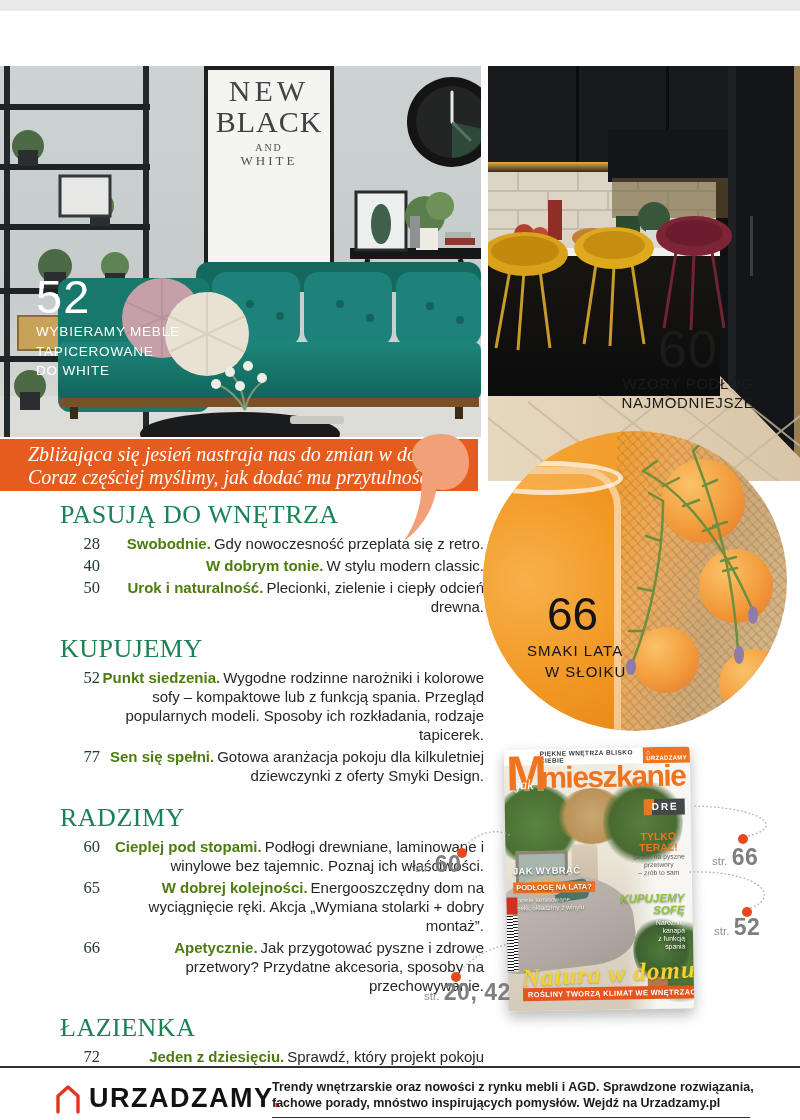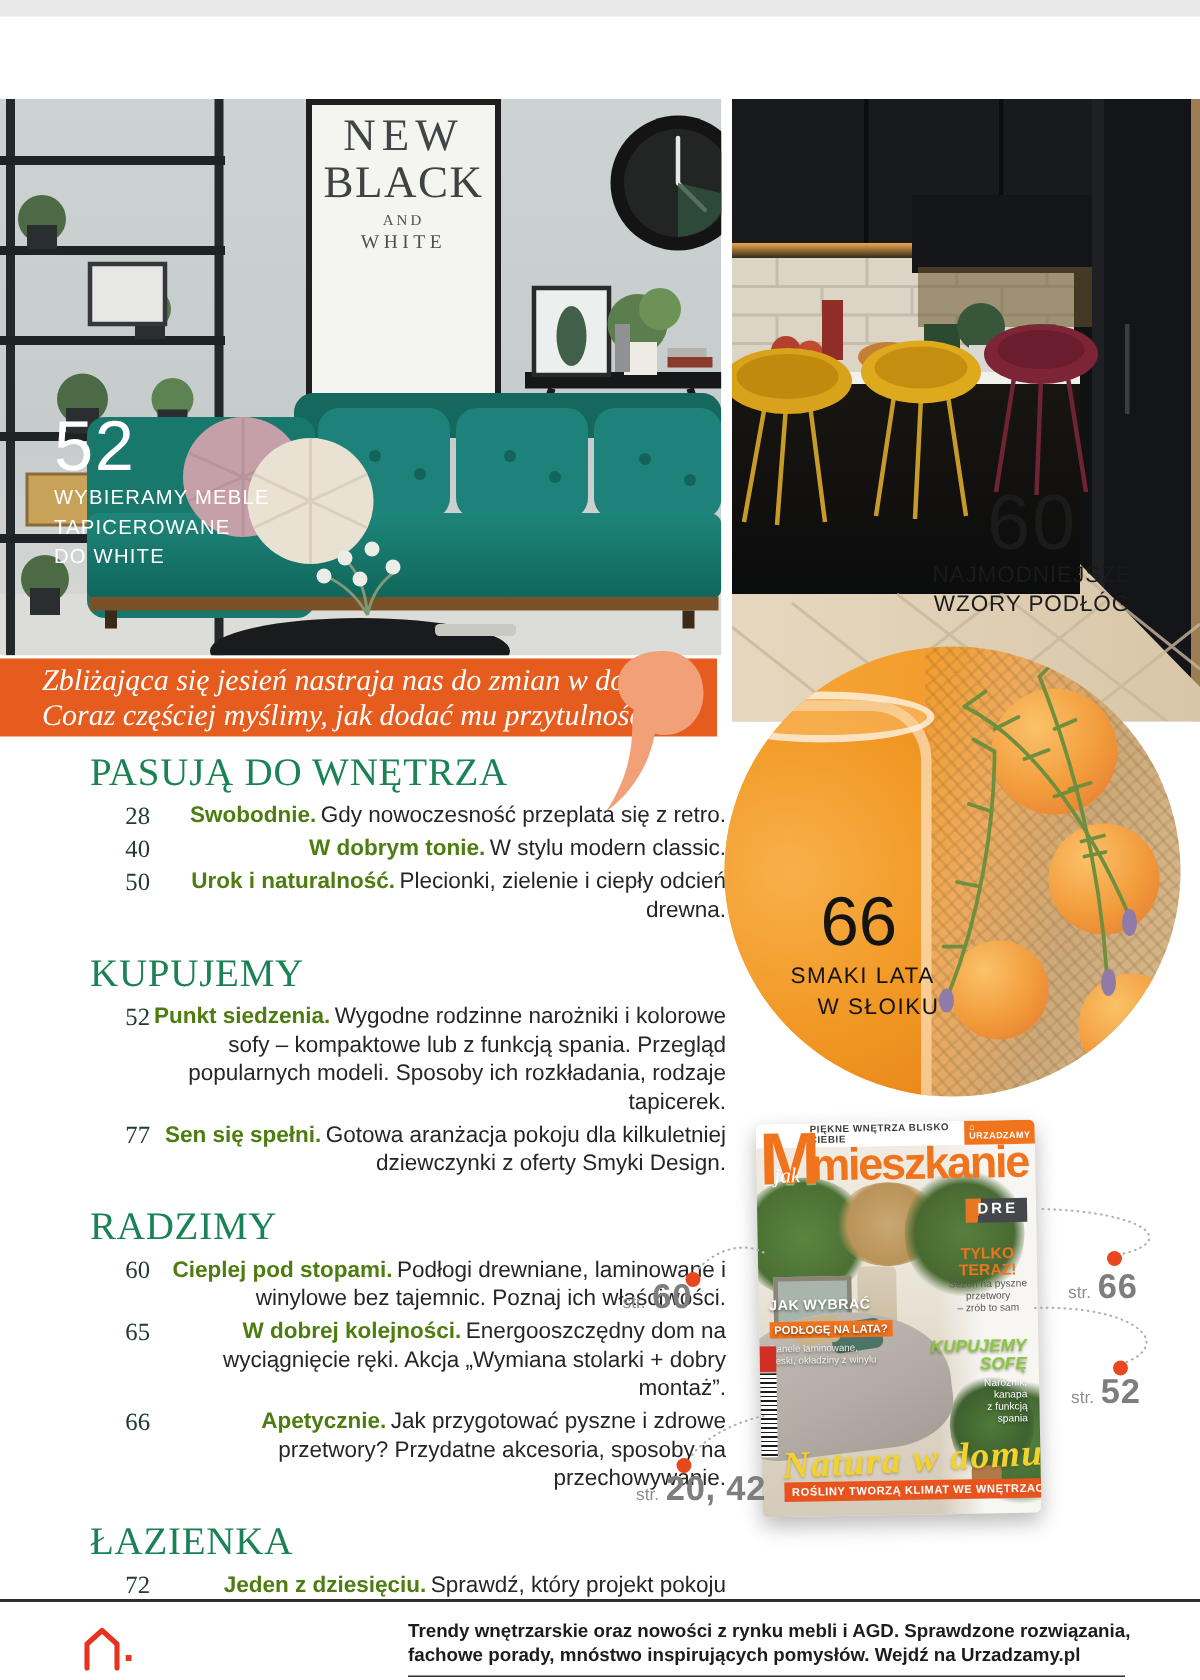--- a/index.html
+++ b/index.html
@@ -318,22 +318,22 @@
       <ellipse cx="126" cy="182" rx="40" ry="21" fill="#DFA91E"></ellipse>
       <ellipse cx="126" cy="179" rx="31" ry="14" fill="#C68E11"></ellipse>
       <g stroke="#6E2433" stroke-width="3" fill="none">
         <path d="M188 186 L176 262 M224 186 L236 262 M206 187 L203 264"></path>
       </g>
       <ellipse cx="206" cy="170" rx="38" ry="20" fill="#7E2437"></ellipse>
       <ellipse cx="206" cy="167" rx="29" ry="13" fill="#6B1D2E"></ellipse>
     </svg>
     <div class="caption-right">
       <div class="big-num">60</div>
+      <div class="cap-line">WZORY PODŁÓG</div>
       <div class="cap-line">NAJMODNIEJSZE</div>
-      <div class="cap-line">WZORY PODŁÓG</div>
     </div>
   </div>
 
   <div class="banner">
     <div>Zbliżająca się jesień nastraja nas do zmian w domu.</div>
     <div>Coraz częściej myślimy, jak dodać mu przytulności.</div>
   </div>
   <svg class="quote-mark" width="70" height="112" viewBox="0 0 70 112">
     <path fill="#F2A078" d="M40 2 C56 2 67 14 67 30 C67 46 56 58 41 58 C39 58 36.5 57.7 34.5 57 C31 78 19 97 2 109 C13.5 92 19.5 73 19.5 53 C19.5 49 19.8 45 20.6 41 C13 37 8.5 29 10.5 19.5 C13 8.5 25 2 40 2 Z"></path>
   </svg>
@@ -511,20 +511,21 @@
     <div class="spine-label"></div>
     <div class="barcode"></div>
   </div>
 
 
   <div class="footer">
     <div class="footer-logo">
       <svg width="28" height="30" viewBox="0 0 28 30">
         <path d="M4 28 L4 12 L14 3 L24 12 L24 28" fill="none" stroke="#E6331F" stroke-width="3.4" stroke-linejoin="round" stroke-linecap="round"></path>
       </svg>
+      <span class="logo-text">URZADZAMY</span>
         <span class="logo-dot">.</span>
     </div>
     <div class="footer-text">
       <div>Trendy wnętrzarskie oraz nowości z rynku mebli i AGD. Sprawdzone rozwiązania,</div>
       <div>fachowe porady, mnóstwo inspirujących pomysłów. Wejdź na Urzadzamy.pl</div>
     </div>
   </div>
 
 </div>
 

